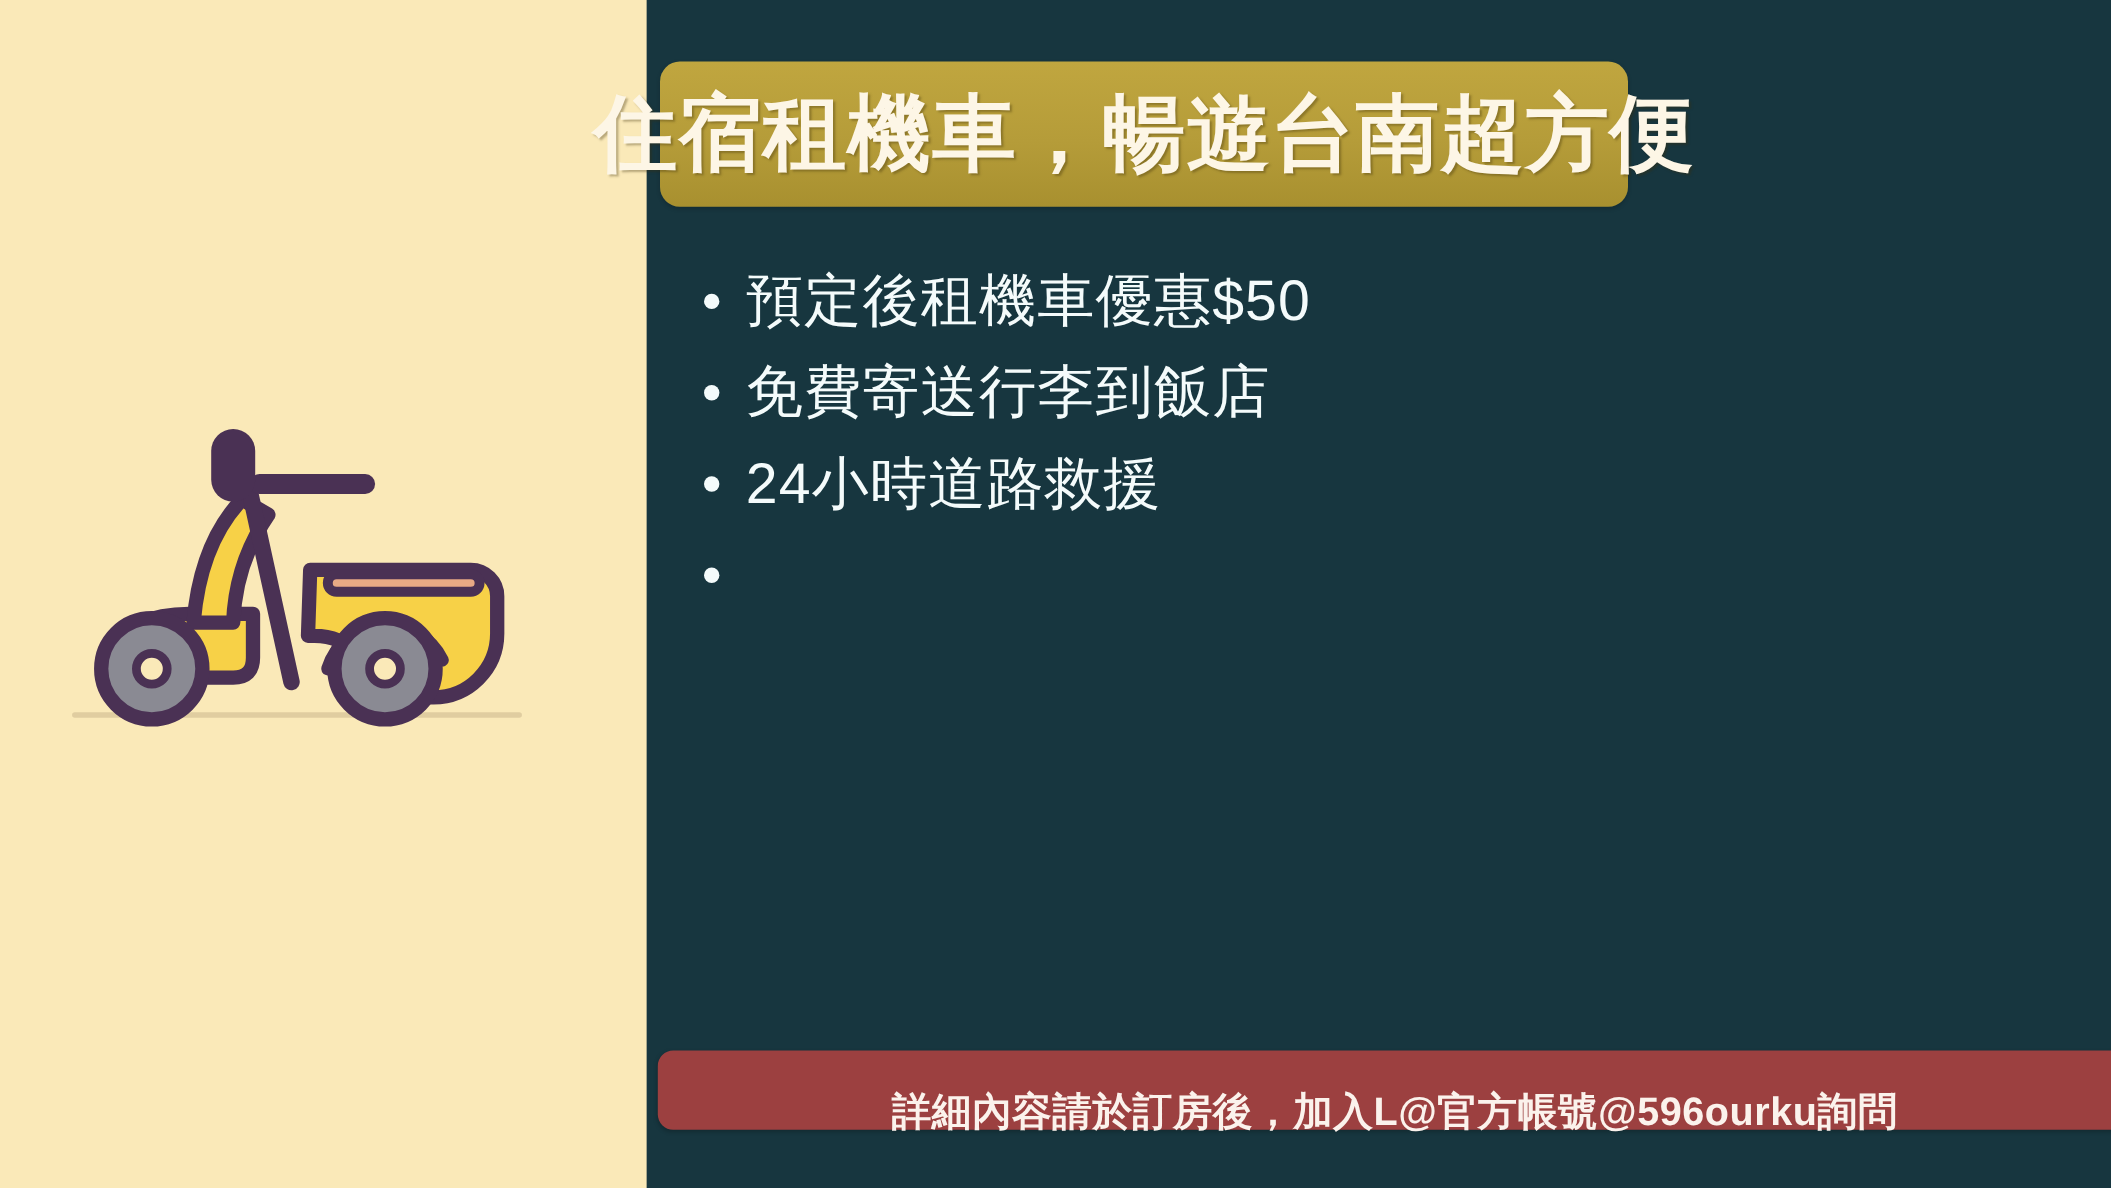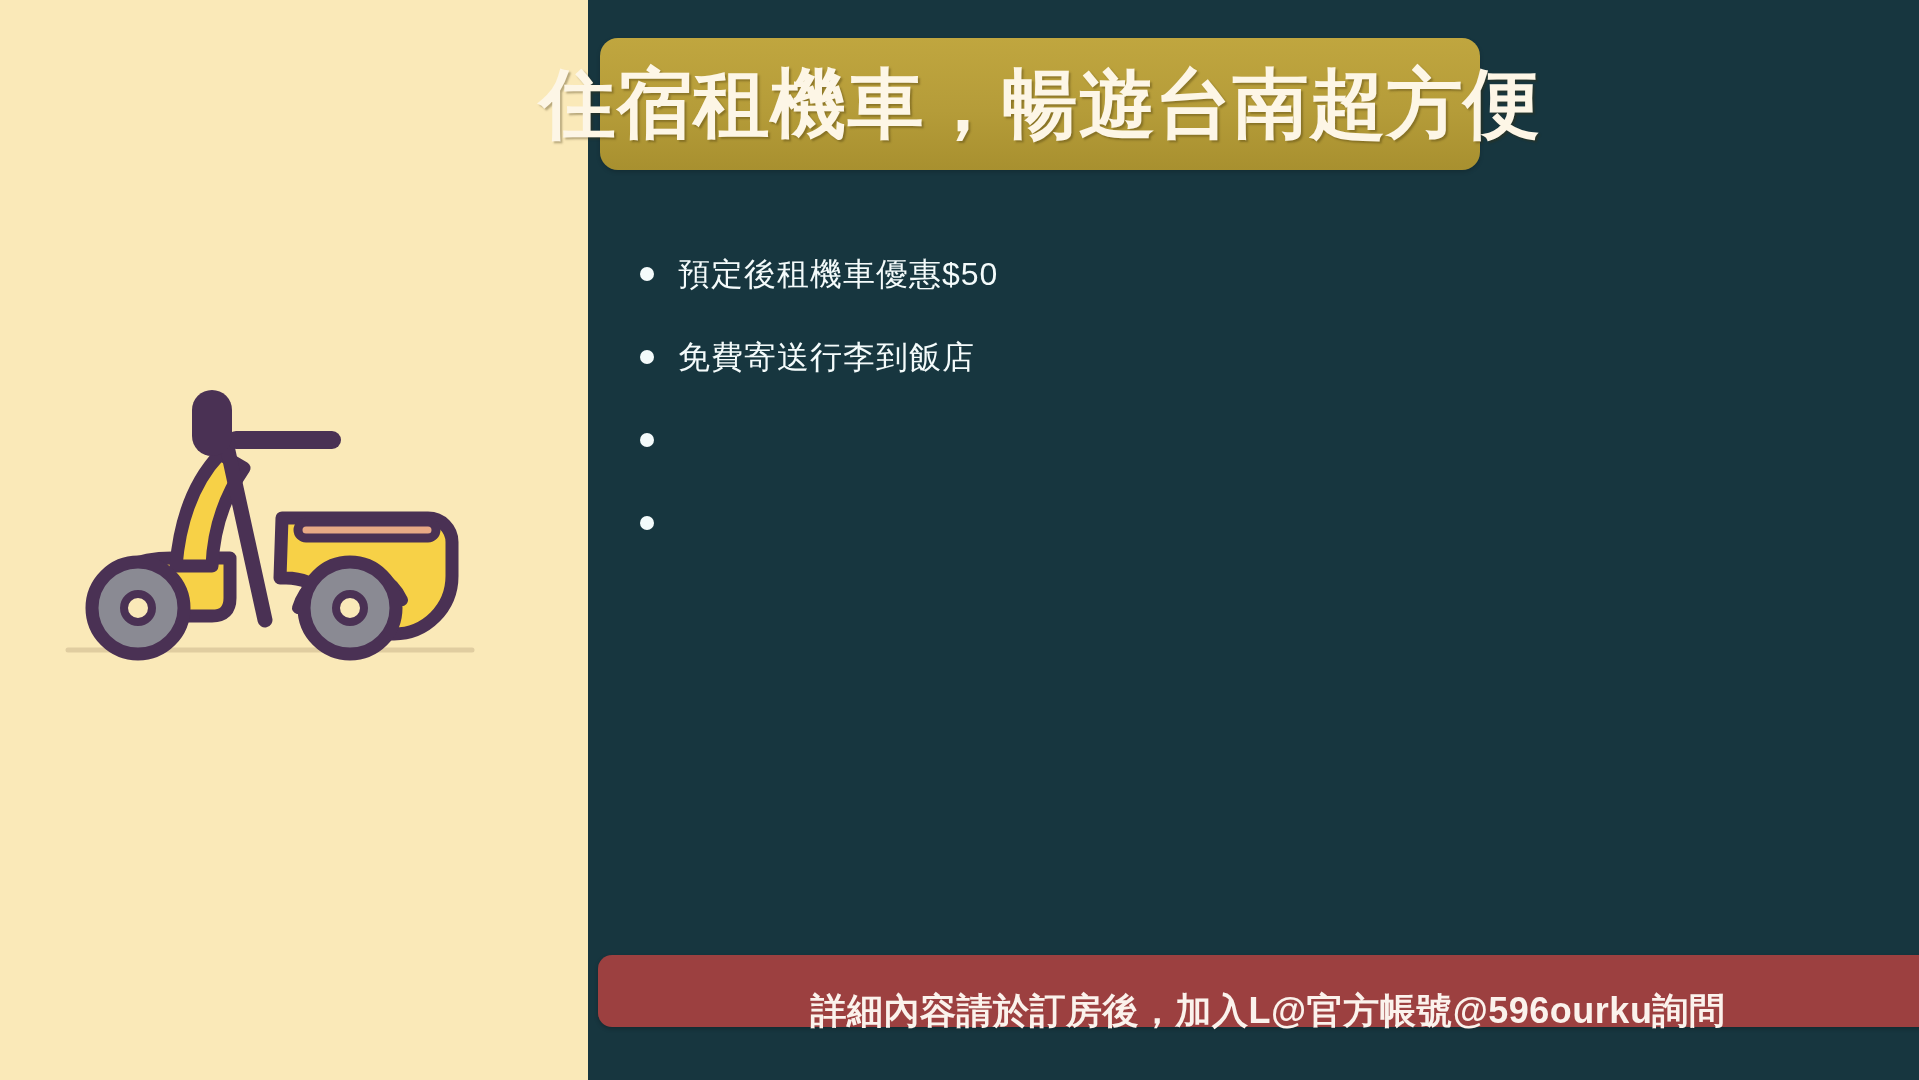--- a/index.html
+++ b/index.html
@@ -49,21 +49,21 @@
     position: relative;
     flex: 1 1 auto;
     height: 1080px;
     background: #17363f;
   }
 
   
   .title-banner {
     position: absolute;
     left: 12px;
-    top: 38px;
+    top: 56px;
     width: 880px;
     height: 132px;
     background: linear-gradient(180deg, #c0a63f 0%, #b59c39 55%, #a8902f 100%);
     border-radius: 18px;
     display: flex;
     align-items: center;
     justify-content: center;
     box-shadow: 0 2px 4px rgba(0,0,0,0.18);
   }
   .title-text {
@@ -84,21 +84,21 @@
     width: 1240px;
     list-style: none;
     margin: 0;
     padding: 0;
   }
   .bullet-item {
     display: flex;
     align-items: center;
     height: 83px;
     color: #f4fbfb;
-    font-size: 32px;
+    font-size: 52px;
     font-weight: 400;
     letter-spacing: 1px;
     line-height: 1;
     white-space: nowrap;
   }
   .bullet-dot {
     flex: 0 0 auto;
     width: 14px;
     height: 14px;
     border-radius: 50%;
@@ -180,20 +180,21 @@
       <li class="bullet-item">
         <span class="bullet-dot"></span>
         <span class="bullet-label">預定後租機車優惠$50</span>
       </li>
       <li class="bullet-item">
         <span class="bullet-dot"></span>
         <span class="bullet-label">免費寄送行李到飯店</span>
       </li>
       <li class="bullet-item">
         <span class="bullet-dot"></span>
+        <span class="bullet-label">24小時道路救援</span>
       </li>
       <li class="bullet-item">
         <span class="bullet-dot"></span>
       </li>
     </ul>
 
     <div class="footer-banner">
       <div class="footer-text">詳細內容請於訂房後，加入L@官方帳號@596ourku詢問</div>
     </div>
 

